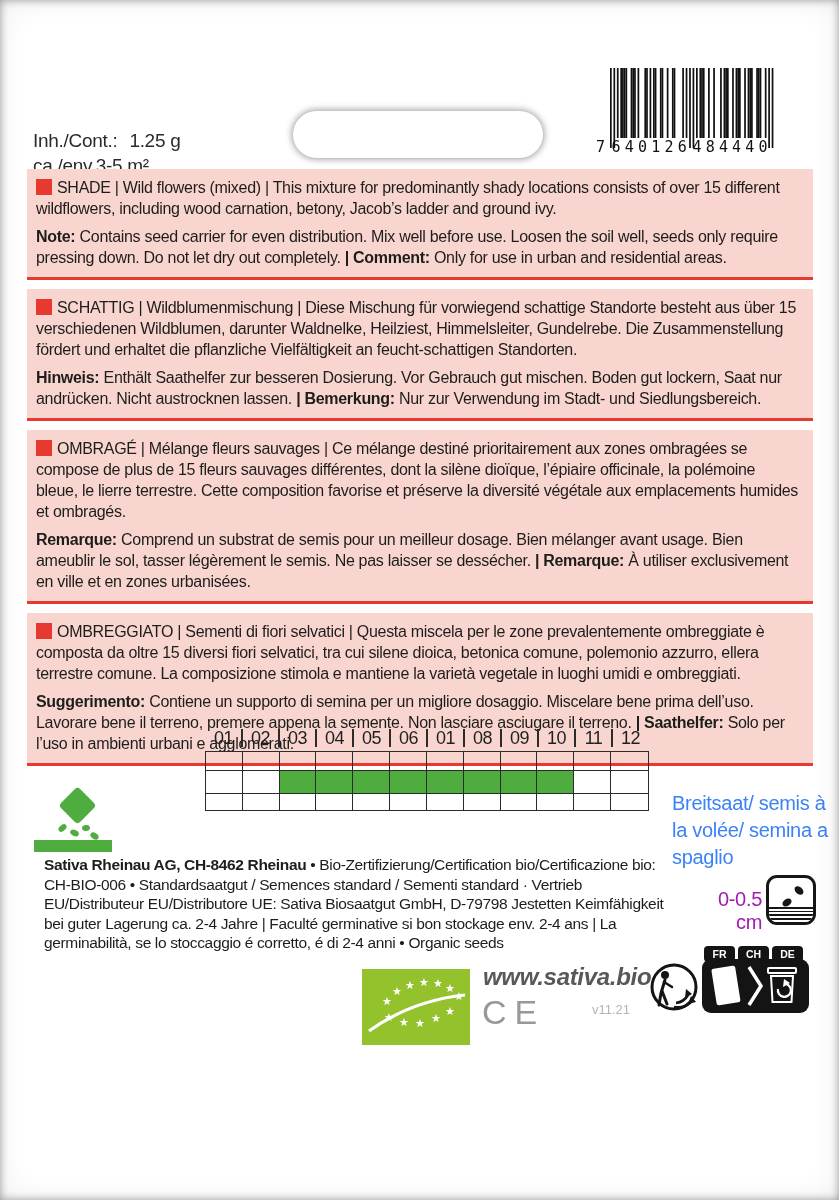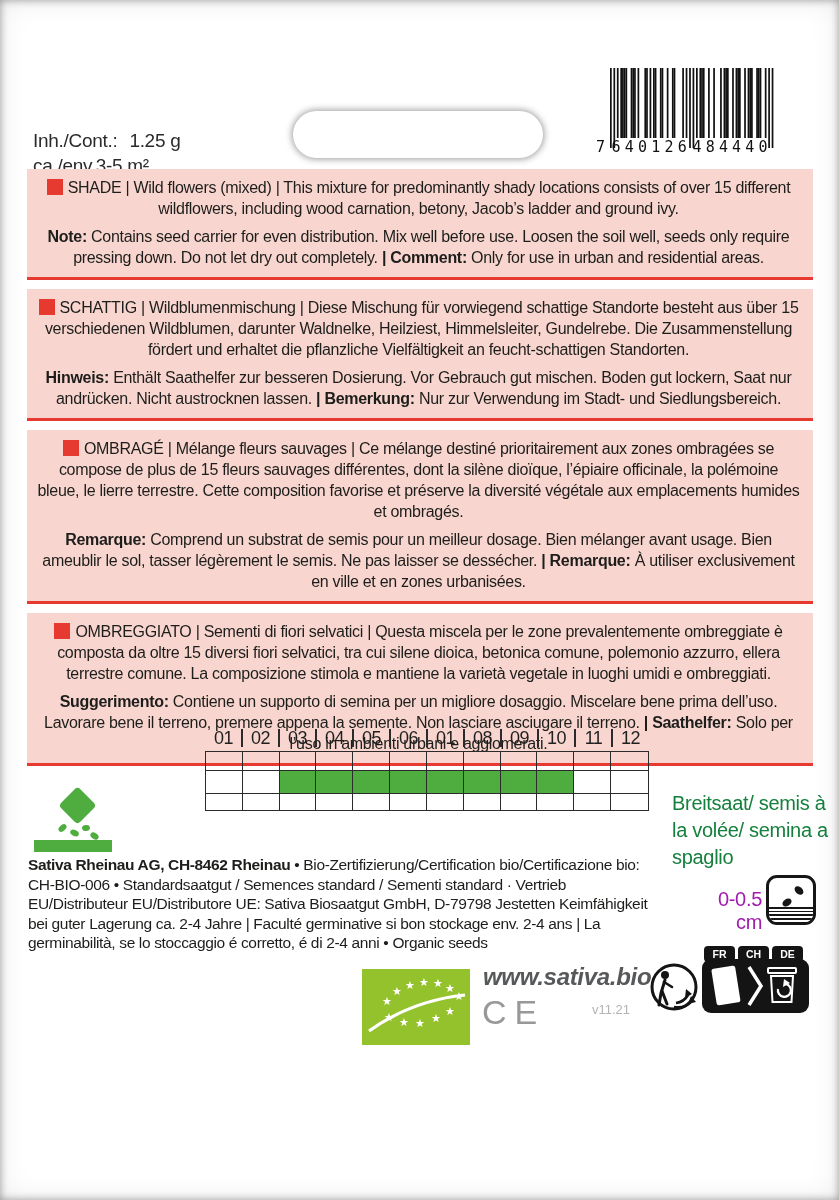--- a/index.html
+++ b/index.html
@@ -15,21 +15,21 @@
 
   .hang-hole{position:absolute;left:293px;top:111px;width:250px;height:47px;border-radius:24px;
         background:#fff;box-shadow:0 0 7px 1px rgba(0,0,0,.40);}
 
   
   .barcode{position:absolute;left:588px;top:60px;width:212px;height:100px;}
 
   
   .blocks{position:absolute;left:27px;top:169px;width:786px;}
   .tblock{background:var(--c-pink,#f8d6cf);border-bottom:3px solid var(--c-red,#e6392f);
-        padding:8px 12px 9px 9px;margin-bottom:9px;font-size:16px;line-height:21px;letter-spacing:-0.3px;text-align:center;}
+        padding:8px 12px 9px 9px;margin-bottom:9px;font-size:16px;line-height:21px;letter-spacing:-0.3px;}
   .tblock p{margin:0;}
   .tblock .desc{margin-bottom:7px;}
   .redsq{display:inline-block;width:16px;height:16px;background:var(--c-red,#e6392f);
         margin-right:5px;transform:translateY(2px);}
   .tblock b{letter-spacing:-0.3px;}
 
   
   .sowicon{position:absolute;left:34px;top:794px;width:84px;height:58px;}
   .sow-diamond{position:absolute;left:30px;top:-2px;width:27px;height:27px;border-radius:4px;
         background:var(--c-green,#4ead3e);transform:rotate(45deg);}
@@ -41,30 +41,30 @@
   .ch{position:relative;display:flex;align-items:center;justify-content:center;
         font-size:18px;letter-spacing:-0.5px;color:#1f1f1f;}
   .ch.sep::before{content:"";position:absolute;left:-0.8px;top:3px;bottom:4px;width:1.6px;background:#2b2b2b;}
   .cal-body{border:1.8px solid #2b2b2b;display:grid;grid-template-columns:repeat(12,1fr);
         grid-template-rows:19px 23px 16px;}
   .cc{border-right:1.3px solid #2b2b2b;border-bottom:1.3px solid #2b2b2b;}
   .cc:nth-child(12n){border-right:none;}
   .cc:nth-last-child(-n+12){border-bottom:none;}
   .cc.on{background:var(--c-green,#4ead3e);}
 
-  .method{position:absolute;left:672px;top:790px;width:168px;font-size:20px;line-height:27px;letter-spacing:-0.3px;color:#15803d;}
+  .method{position:absolute;left:672px;top:790px;width:168px;font-size:20px;line-height:27px;letter-spacing:-0.3px;color:#3b82f6;}
   .depthval{position:absolute;left:688px;top:888px;width:74px;text-align:right;font-size:20px;letter-spacing:-0.3px;color:#a21caf;}
   .depthicon{position:absolute;left:766px;top:875px;width:44px;height:44px;border:3px solid #161616;
         border-radius:11px;background:#fff;overflow:hidden;}
   .depth-soil{position:absolute;left:0;right:0;bottom:0;height:15px;
         background:repeating-linear-gradient(to bottom,#161616 0 1.6px,#fff 1.6px 3.7px);}
   .depth-seed{position:absolute;background:#161616;border-radius:50%;}
 
   
-  .info{position:absolute;left:28px;top:855px;width:630px;margin:0;font-size:15.5px;line-height:19.5px;letter-spacing:-0.35px;color:#1d1d1b;}
+  .info{position:absolute;left:44px;top:855px;width:630px;margin:0;font-size:15.5px;line-height:19.5px;letter-spacing:-0.35px;color:#1d1d1b;}
   .eu{position:absolute;left:362px;top:969px;width:108px;height:76px;}
   .website{position:absolute;left:483px;top:963px;font-size:24px;font-weight:bold;color:#57585a;letter-spacing:-0.3px;font-style:italic;}
   .ce{position:absolute;left:482px;top:993px;font-size:34px;color:var(--c-gray_ce,#98989a);letter-spacing:8px;}
   .version{position:absolute;left:592px;top:1002px;font-size:13px;color:var(--c-gray_version,#b4b4b6);}
   .triman{position:absolute;left:649px;top:961px;width:50px;height:52px;}
   .badge{position:absolute;left:702px;top:946px;width:107px;height:67px;}
 
   .bc-digit{font-family:"DejaVu Sans Mono",monospace;font-size:15px;fill:#111;}
 </style>
 </head>

